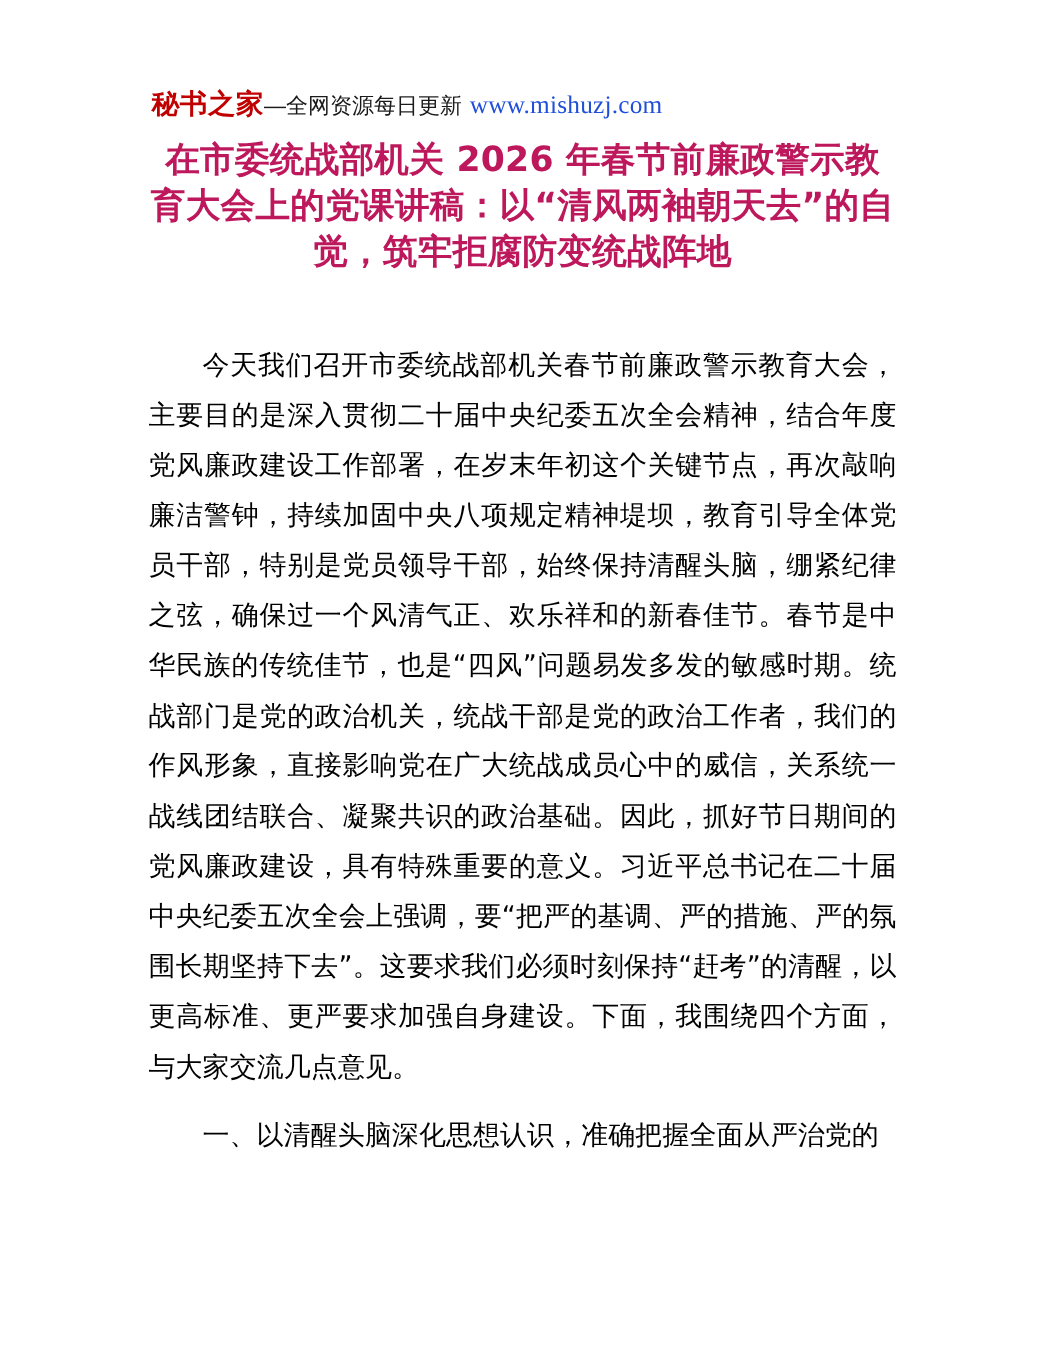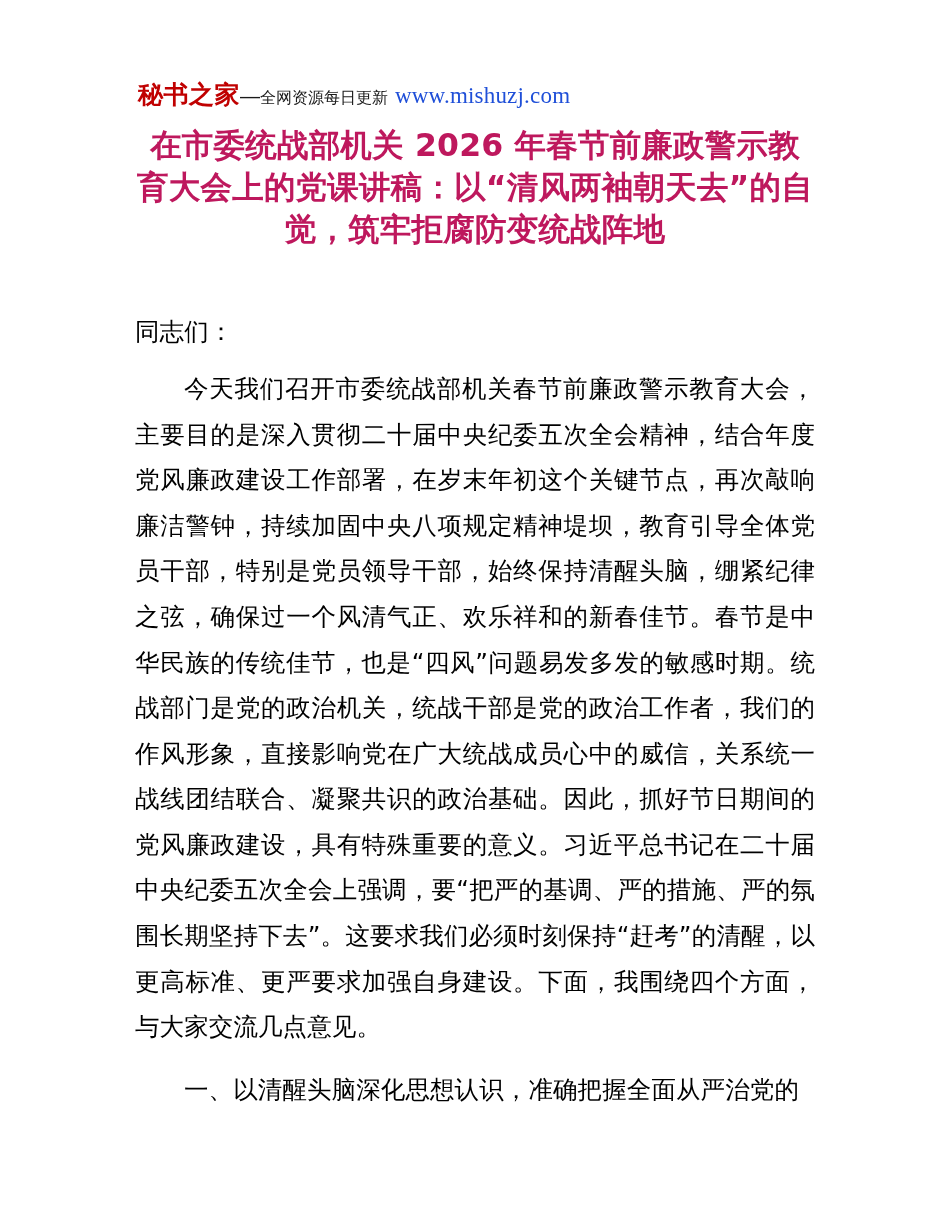--- a/index.html
+++ b/index.html
@@ -34,21 +34,21 @@
     color: #c00000;
     letter-spacing: 0.5px;
   }
   .wm-sep {
     font-family: "Liberation Sans", sans-serif;
     font-size: 20px;
     color: #1a1a1a;
   }
   .wm-tagline {
     font-family: "Liberation Sans", sans-serif;
-    font-size: 16px;
+    font-size: 20px;
     color: #1a1a1a;
   }
   .wm-url {
     font-family: "Liberation Serif", serif;
     font-size: 23px;
     color: #1f4fd8;
     margin-left: 7px;
     letter-spacing: 0.2px;
     text-align: right;
   }
@@ -95,18 +95,17 @@
   <div class="watermark">
     <span class="wm-brand">秘书之家</span>
     <span class="wm-sep">—</span>
     <span class="wm-tagline">全网资源每日更新</span>
     <span class="wm-url">www.mishuzj.com</span>
   </div>
 
   <h1 class="doc-title">在市委统战部机关 2026 年春节前廉政警示教育大会上的党课讲稿：以“清风两袖朝天去”的自觉，筑牢拒腐防变统战阵地</h1>
 
   <div class="body-block">
-    <p class="para salutation">同志们：</p>
     <p class="para indent">今天我们召开市委统战部机关春节前廉政警示教育大会，主要目的是深入贯彻二十届中央纪委五次全会精神，结合年度党风廉政建设工作部署，在岁末年初这个关键节点，再次敲响廉洁警钟，持续加固中央八项规定精神堤坝，教育引导全体党员干部，特别是党员领导干部，始终保持清醒头脑，绷紧纪律之弦，确保过一个风清气正、欢乐祥和的新春佳节。春节是中华民族的传统佳节，也是“四风”问题易发多发的敏感时期。统战部门是党的政治机关，统战干部是党的政治工作者，我们的作风形象，直接影响党在广大统战成员心中的威信，关系统一战线团结联合、凝聚共识的政治基础。因此，抓好节日期间的党风廉政建设，具有特殊重要的意义。习近平总书记在二十届中央纪委五次全会上强调，要“把严的基调、严的措施、严的氛围长期坚持下去”。这要求我们必须时刻保持“赶考”的清醒，以更高标准、更严要求加强自身建设。下面，我围绕四个方面，与大家交流几点意见。</p>
     <p class="para heading-para">一、以清醒头脑深化思想认识，准确把握全面从严治党的</p>
   </div>
 
 </div>
 
 </body></html>

